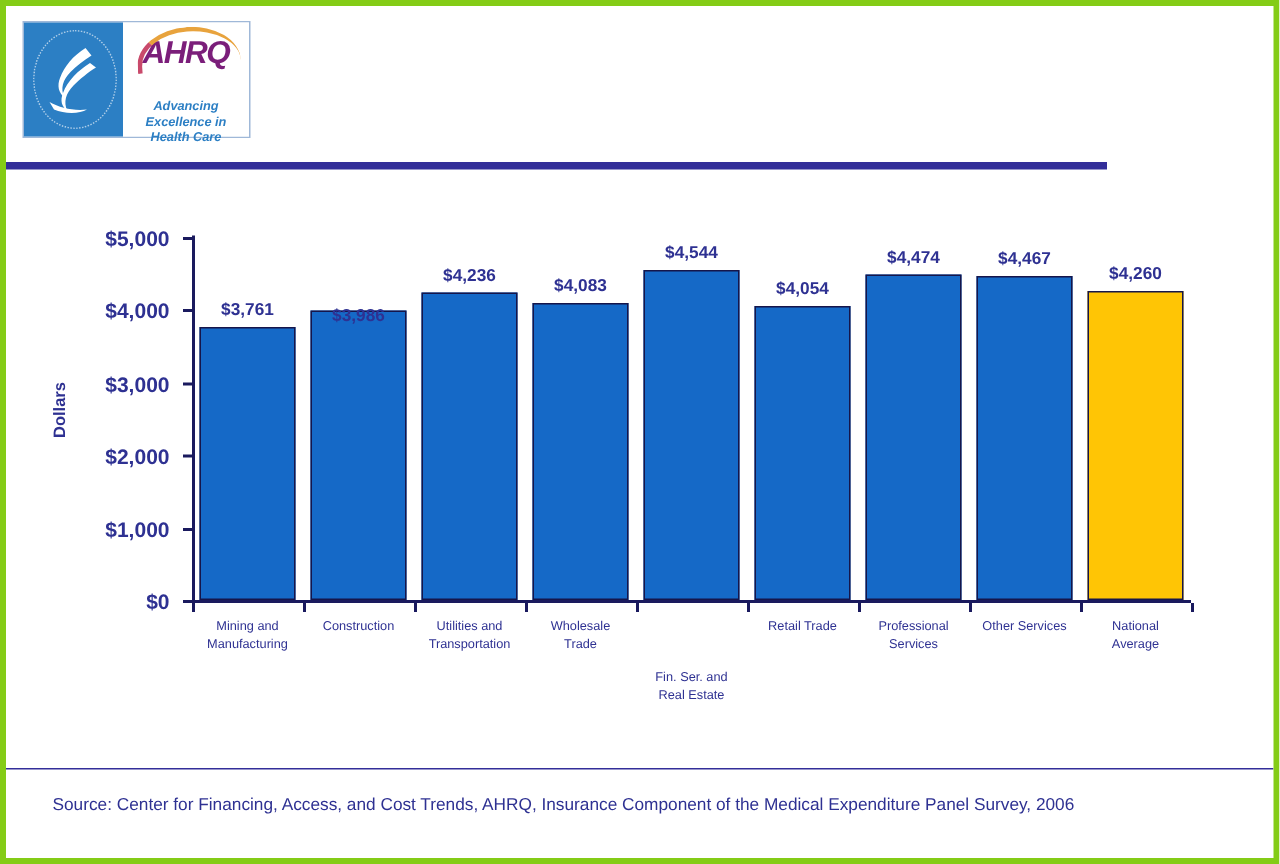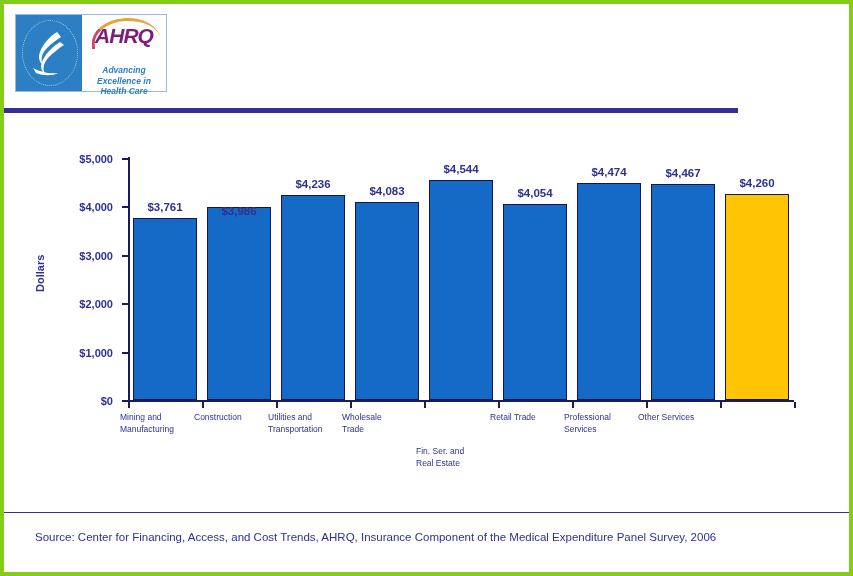--- a/index.html
+++ b/index.html
@@ -167,21 +167,21 @@
     height: 2px;
     background: #1a1a5e;
   }
   .ylabel {
     position: absolute;
     right: 100%;
     margin-right: 9px;
     transform: translateY(-50%);
     white-space: nowrap;
     color: #2E3192;
-    font-size: 11px;
+    font-size: 14px;
     font-weight: bold;
   }
   .xtick {
     position: absolute;
     top: 245px;
     width: 2px;
     height: 6px;
     background: #1a1a5e;
   }
   .bar {
@@ -196,20 +196,21 @@
     margin-top: -5px;
     white-space: nowrap;
     color: #2E3192;
     font-size: 11.5px;
     font-weight: bold;
   }
   .cat-label {
     position: absolute;
     top: 254px;
     transform: translateX(-50%);
+    text-align: center;
     color: #2E3192;
     font-size: 8.5px;
     line-height: 12px;
     width: 90px;
   }
 
   
   #footer-rule {
     position: absolute;
     left: 0;
@@ -336,19 +337,23 @@
         <div class="cat-label" style="left: 407px;">
           <div>Retail Trade</div>
         </div>
         <div class="cat-label" style="left: 481px;">
           <div>Professional</div>
           <div>Services</div>
         </div>
         <div class="cat-label" style="left: 555px;">
           <div>Other Services</div>
         </div>
+        <div class="cat-label" style="left: 629px;">
+          <div>National</div>
+          <div>Average</div>
+        </div>
       </div>
   </div>
 
   <div id="footer-rule"></div>
   <div id="source">Source: Center for Financing, Access, and Cost Trends, AHRQ, Insurance Component of the Medical Expenditure Panel Survey, 2006</div>
 
 </div>
 
 </body></html>

